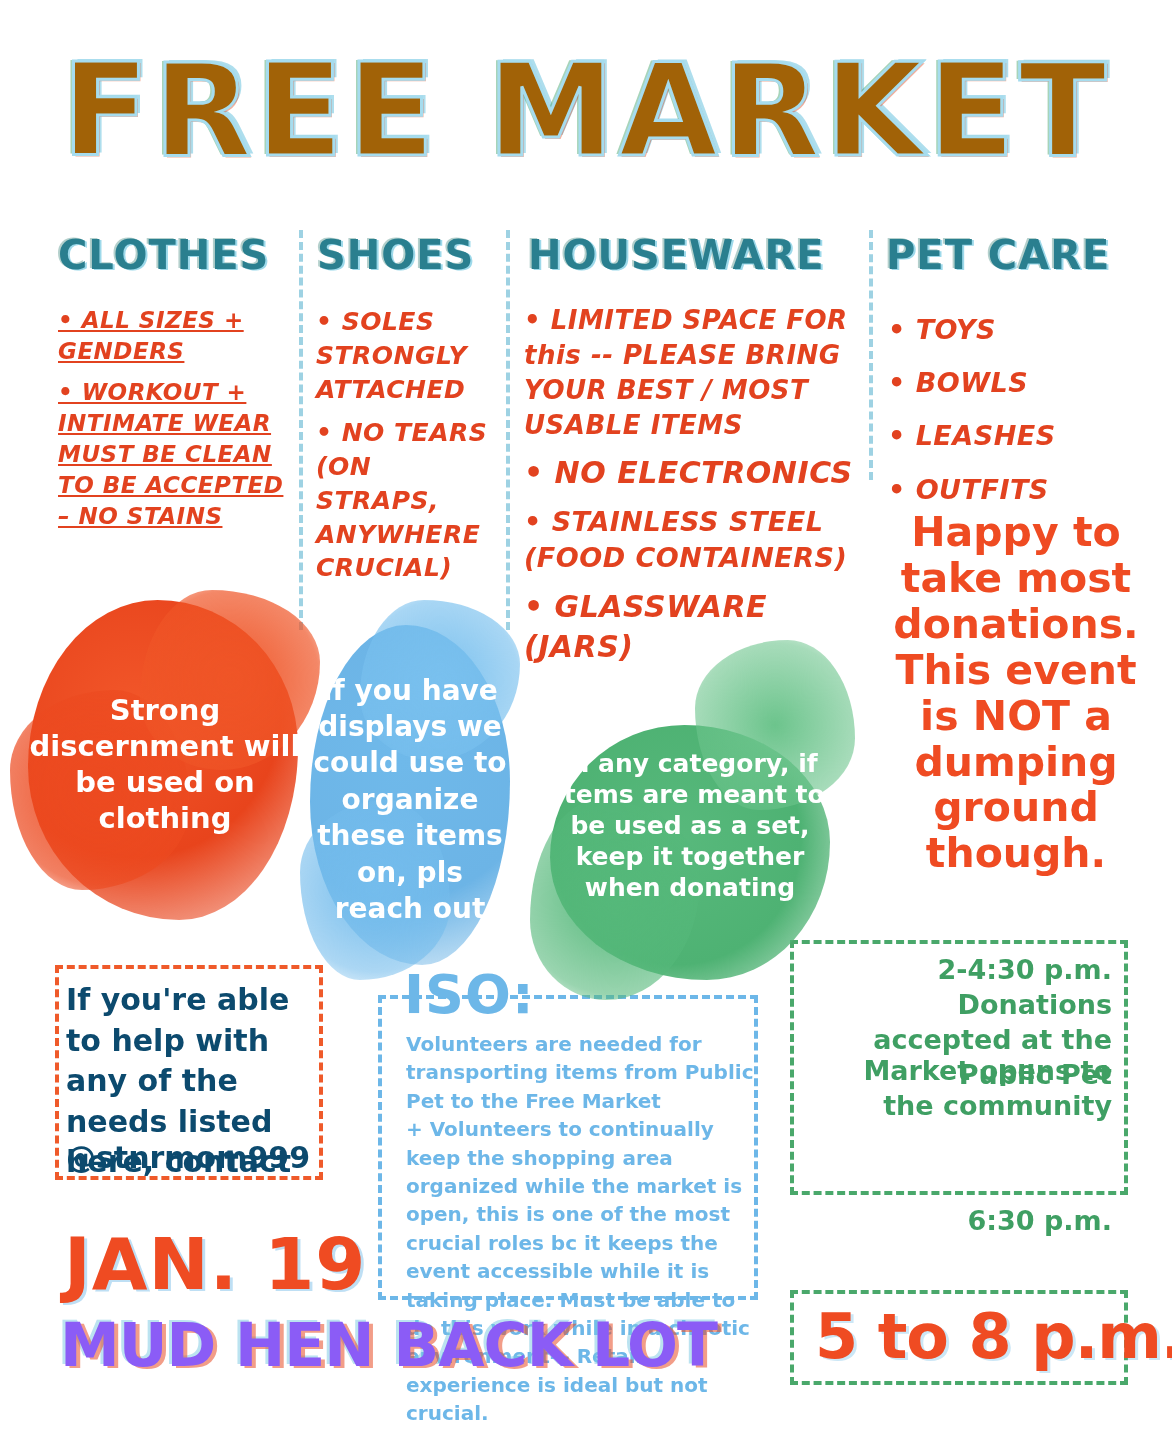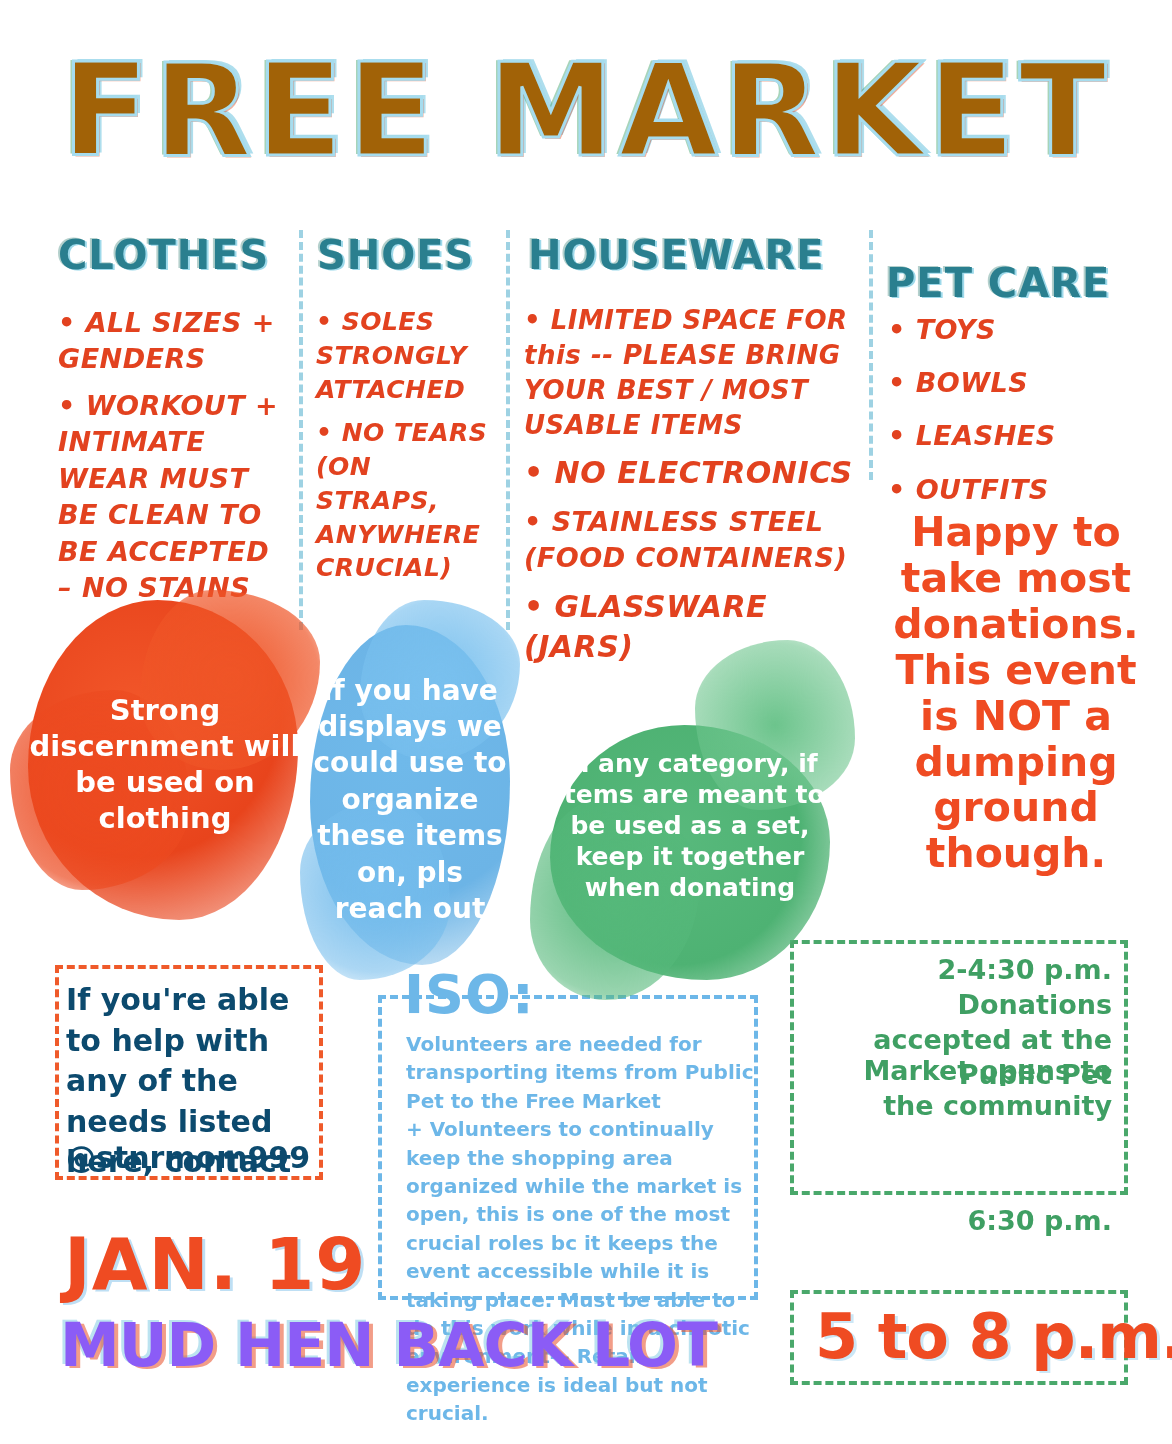--- a/index.html
+++ b/index.html
@@ -176,27 +176,27 @@
   }
 </style>
 </head>
 <body>
 
 <div class="title">FREE MARKET</div>
 
 <div class="colhead" style="left:58px; top:232px;">CLOTHES</div>
 <div class="colhead" style="left:317px; top:232px;">SHOES</div>
 <div class="colhead" style="left:528px; top:232px;">HOUSEWARE</div>
-<div class="colhead" style="left:886px; top:232px;margin-top:28px;">PET CARE</div>
+<div class="colhead" style="left:886px; top:232px;">PET CARE</div>
 
 <div class="vdash" style="left:299px; top:230px; height:400px;"></div>
 <div class="vdash" style="left:506px; top:230px; height:400px;"></div>
 <div class="vdash" style="left:869px; top:230px; height:250px;"></div>
 
-<div class="hand" style="left:58px; top:305px; width:235px; font-size:27px;">
+<div class="hand" style="left:58px; top:305px; width:235px; font-size:23px;text-decoration:underline;">
   <div class="li">• ALL SIZES + GENDERS</div>
   <div class="li">• WORKOUT + INTIMATE WEAR MUST BE CLEAN TO BE ACCEPTED – NO STAINS</div>
 </div>
 
 <div class="hand" style="left:316px; top:305px; width:185px; font-size:25px;">
   <div class="li">• SOLES STRONGLY ATTACHED</div>
   <div class="li">• NO TEARS (ON STRAPS, ANYWHERE CRUCIAL)</div>
 </div>
 
 <div class="hand" style="left:524px; top:303px; width:340px; font-size:26px;">

